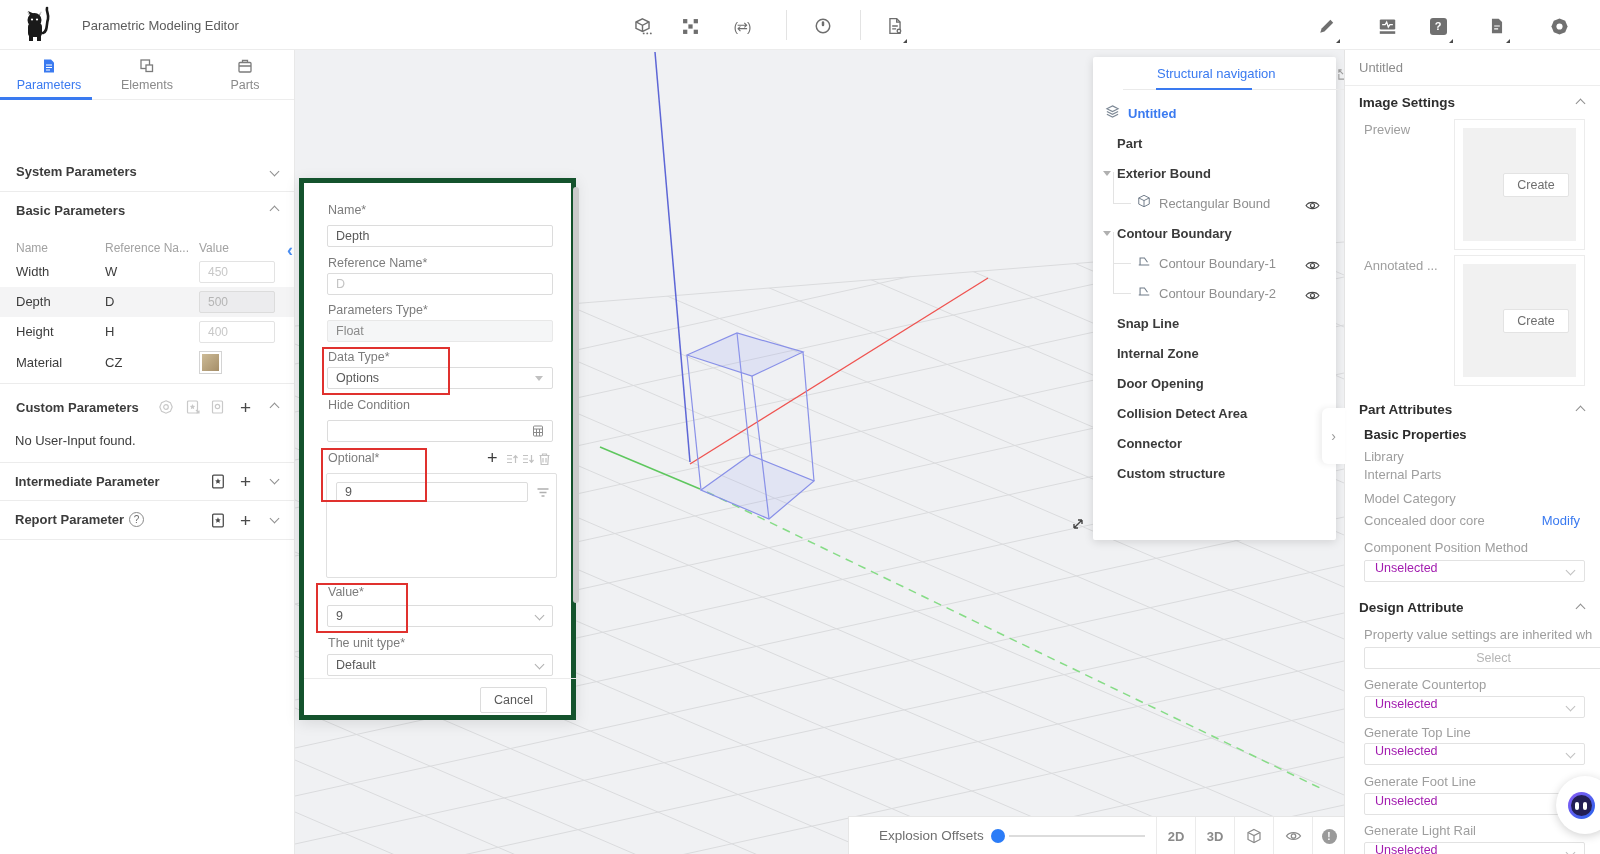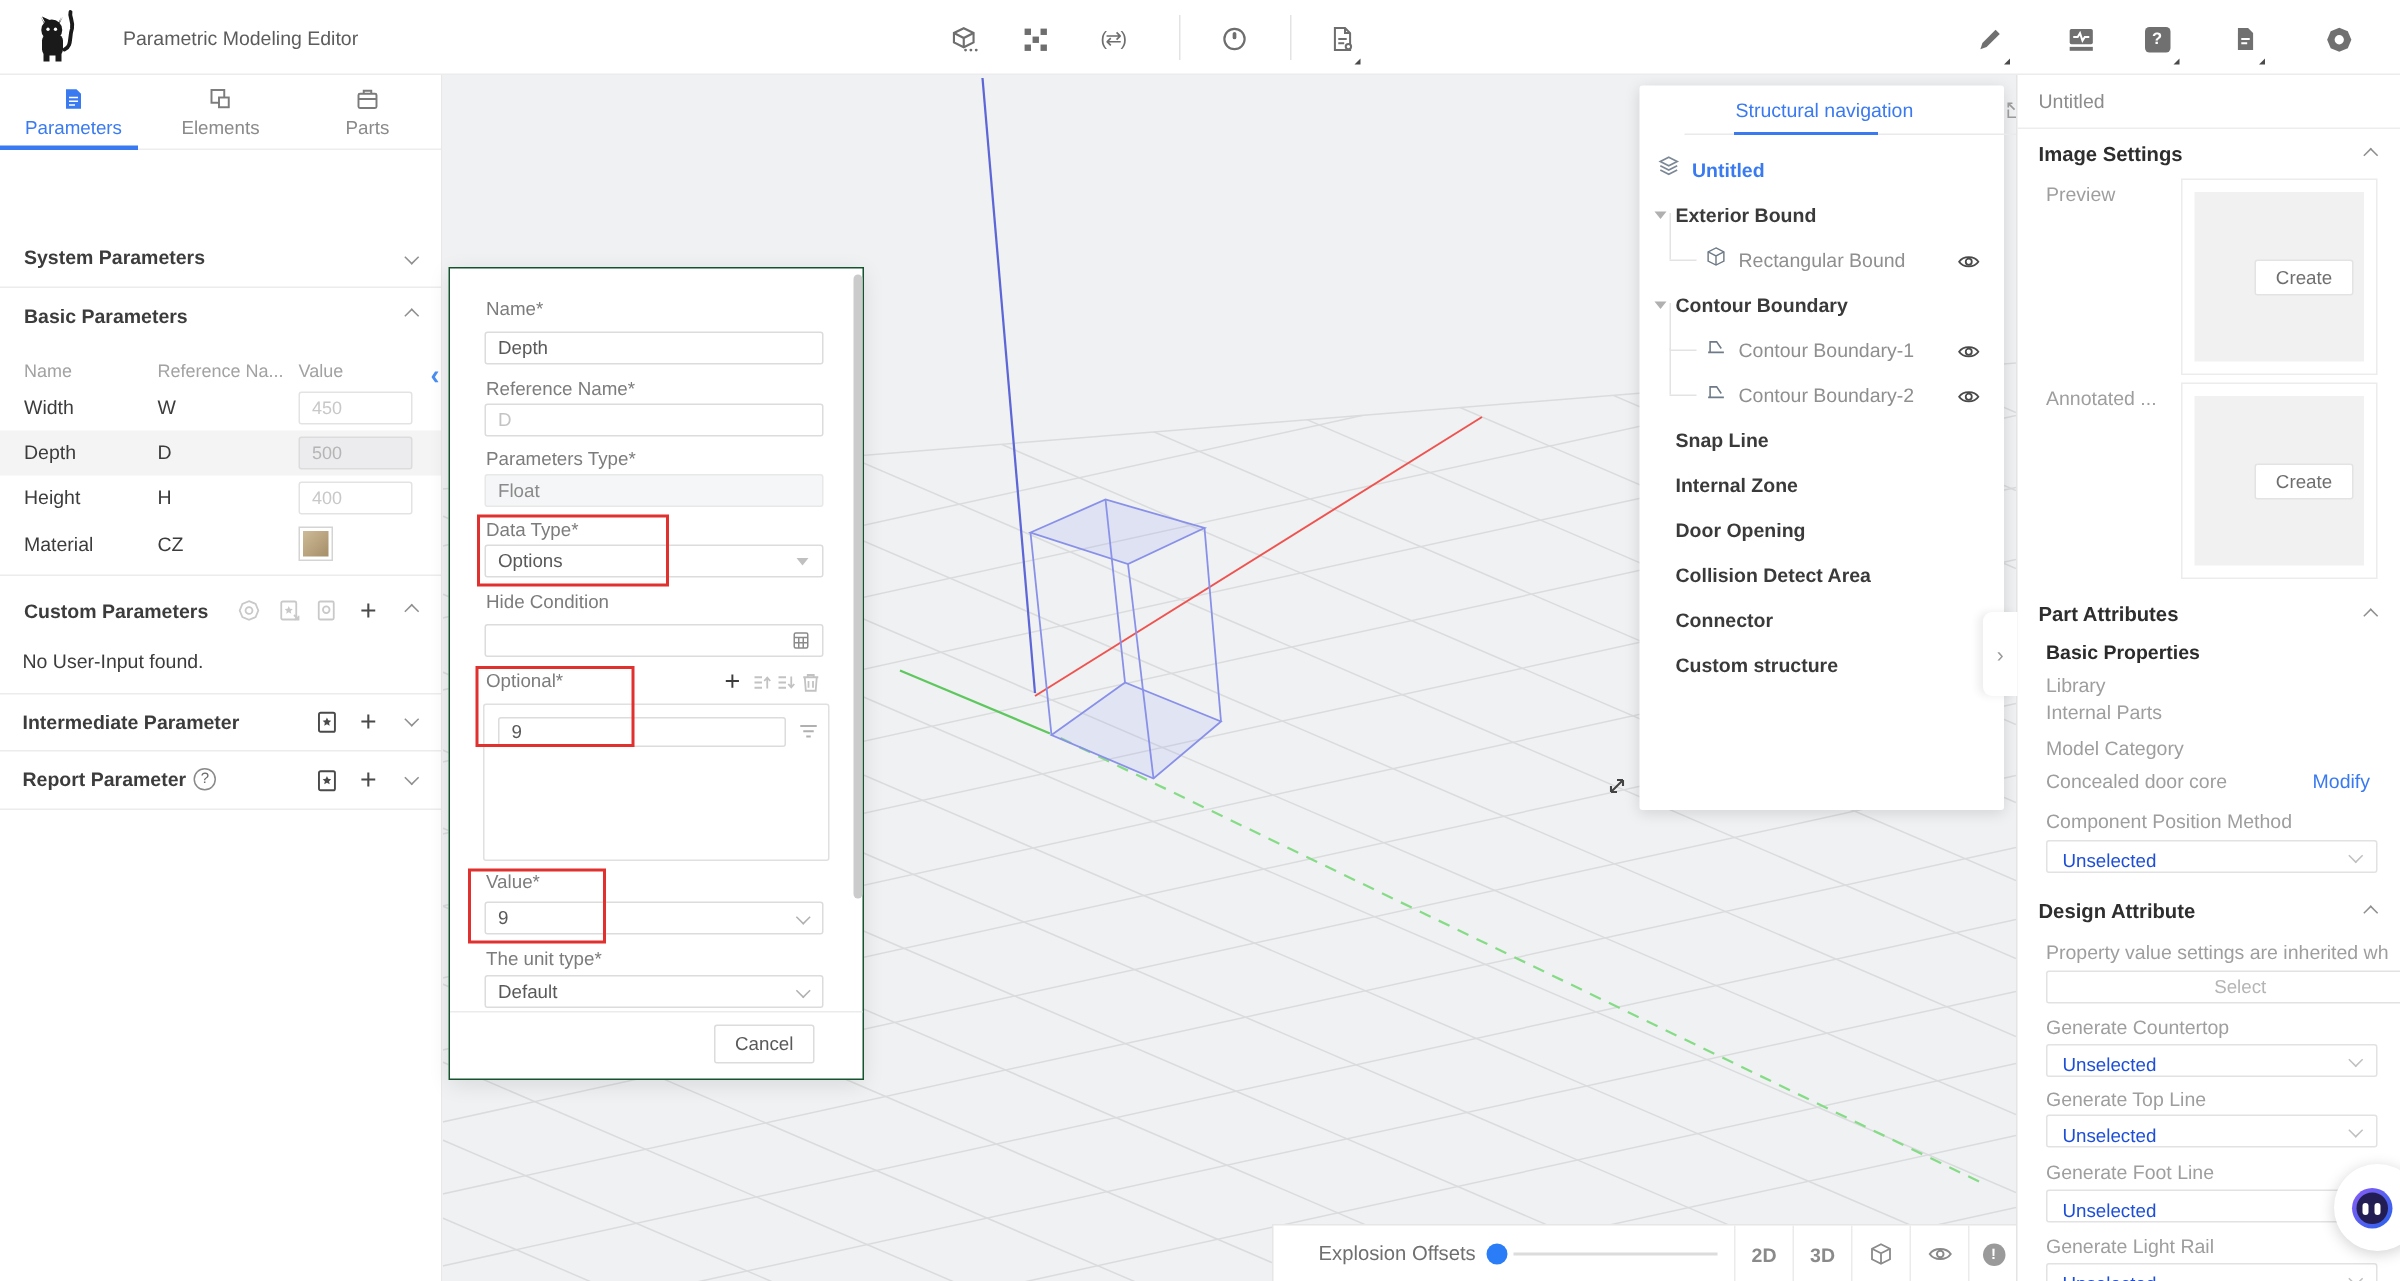--- a/index.html
+++ b/index.html
@@ -36,21 +36,21 @@
   .rowhl { background:#f4f4f5; }
   .vinp.dis { background:#ececee; border-color:#dcdcdc; color:#b5b5b5; }
   .ic-plus { font-size:19px; font-weight:300; color:#4a4a4a; line-height:1; }
   .q-badge { width:15px; height:15px; border:1px solid #8a8a8a; border-radius:50%; font-size:10px; color:#6a6a6a; display:inline-flex; align-items:center; justify-content:center; margin-left:5px; }
 
   
   #viewport-svg { left:295px; top:50px; z-index:1; }
   .ga { stroke:#dadbdd; stroke-width:1; }
 
   
-  #dialog { left:299px; top:178px; width:277px; height:542px; background:#fff; border:1px solid #14532d; box-shadow:0 3px 14px rgba(0,0,0,.10); z-index:30; }
+  #dialog { left:299px; top:178px; width:277px; height:542px; background:#fff; border:5px solid #14532d; box-shadow:0 3px 14px rgba(0,0,0,.10); z-index:30; }
   .dlbl { font-size:12.5px; color:#7c7c7c; }
   .dinp { left:23px; width:226px; height:22px; border:1px solid #dcdcdc; border-radius:2px; background:#fff; display:flex; align-items:center; padding:0 8px; font-size:12.5px; color:#595959; }
   .dinp.ph { color:#c4c4c4; }
   .dinp.dis { background:#f5f6f7; border-color:#e8e8e8; color:#8a8a8a; }
   .dsel-caret { position:absolute; right:9px; top:8px; }
   .redbox { border:2px solid #e0312e; background:transparent; pointer-events:none; z-index:6; }
   #dlg-scroll { left:269px; top:4px; width:6px; height:416px; background:#cbcbcb; border-radius:3px; }
   #cancel-btn { left:176px; top:504px; width:67px; height:26px; border:1px solid #dcdcdc; border-radius:2px; background:#fff; font-size:12.5px; color:#595959; display:flex; align-items:center; justify-content:center; }
   .gicon { color:#c2c2c2; }
   .gicon svg { display:block; }
@@ -66,21 +66,21 @@
   .tri-down { width:0; height:0; border-left:4px solid transparent; border-right:4px solid transparent; border-top:5px solid #b0b0b0; }
   .treeline-v { position:absolute; left:20px; top:-16px; height:31px; width:1px; background:#e3e3e3; }
   .treeline-v.tall { top:-16px; height:31px; }
   .treeline-h { position:absolute; left:20px; top:15px; width:18px; height:1px; background:#e3e3e3; }
   .eye { position:absolute; right:16px; top:9px; }
 
   
   #rightpanel { left:1344px; top:50px; width:256px; height:804px; background:#fff; border-left:1px solid #e4e4e4; z-index:14; }
   .rp-lbl { font-size:13px; color:#9e9e9e; }
   .rp-bold { font-size:13.5px; font-weight:600; color:#2e2e2e; }
-  .rp-sel { left:19px; width:221px; height:22px; border:1px solid #e2e2e2; border-radius:2px; font-size:12.5px; color:#1d4ed8; display:flex; align-items:flex-end; padding:0 10px; position:absolute; background:#fff; }
+  .rp-sel { left:19px; width:221px; height:22px; border:1px solid #e2e2e2; border-radius:2px; font-size:12.5px; color:#a21caf; display:flex; align-items:flex-start; padding:0 10px; position:absolute; background:#fff; }
   .prevbox { left:109px; width:131px; height:131px; background:#fff; border:1px solid #ececec; padding:8px; }
   .previnner { width:100%; height:100%; background:#f1f1f1; display:flex; align-items:center; justify-content:center; }
   .create-btn { background:#fff; border:1px solid #e3e3e3; border-radius:2px; font-size:12.5px; color:#6e6e6e; padding:4px 13px;margin-left:33px; }
   #collapse-tab { left:-23px; top:358px; width:23px; height:56px; background:#fff; border-radius:6px 0 0 6px; box-shadow:-3px 0 6px rgba(0,0,0,.07); display:flex; align-items:center; justify-content:center; color:#9a9a9a; font-size:14px; }
   #modify-link { right:20px; top:463px; font-size:13px; color:#3a7af0; position:absolute; }
   .note-ellip { white-space:nowrap; overflow:hidden; max-width:228px; }
   #rp-select-btn { left:19px; top:597px; width:259px; height:22px; border:1px solid #e2e2e2; border-radius:2px; font-size:12.5px; color:#b5b5b5; display:flex; align-items:center; justify-content:center; position:absolute; background:#fff; }
 
   
   #bottombar { left:848px; top:816px; width:496px; height:38px; background:#fff; border:1px solid #e6e6e6; border-right:none; border-bottom:none; z-index:8; display:flex; align-items:center; }
@@ -470,20 +470,23 @@
         <span style="margin-left:12px">
           <svg width="15" height="15" viewBox="0 0 16 16" fill="none" stroke="#7d8996" stroke-width="1.2">
             <path d="M8 2 L14 5 8 8 2 5 Z"></path>
               <path d="M2 8 L8 11 14 8"></path>
               <path d="M2 11 L8 14 14 11"></path>
           </svg>
         </span>
         <span style="margin-left:8px;font-size:13px;font-weight:700;color:#3a7af0">Untitled</span>
       </div>
       <div class="trow">
+        <span class="tbold" style="margin-left:24px">Part</span>
+      </div>
+      <div class="trow">
         <span class="tri-down" style="margin-left:10px"></span>
         <span class="tbold" style="margin-left:6px">Exterior Bound</span>
       </div>
       <div class="trow">
         <span class="treeline-v"></span>
           <span class="treeline-h"></span>
         <span style="margin-left:44px">
           <svg width="14" height="14" viewBox="0 0 16 16" fill="none" stroke="#6e7a87" stroke-width="1.1">
             <path d="M8 1.5 L14 4.5 V11.5 L8 14.5 L2 11.5 V4.5 Z"></path>
               <path d="M2 4.5 L8 7.5 L14 4.5 M8 7.5 V14.5"></path>

